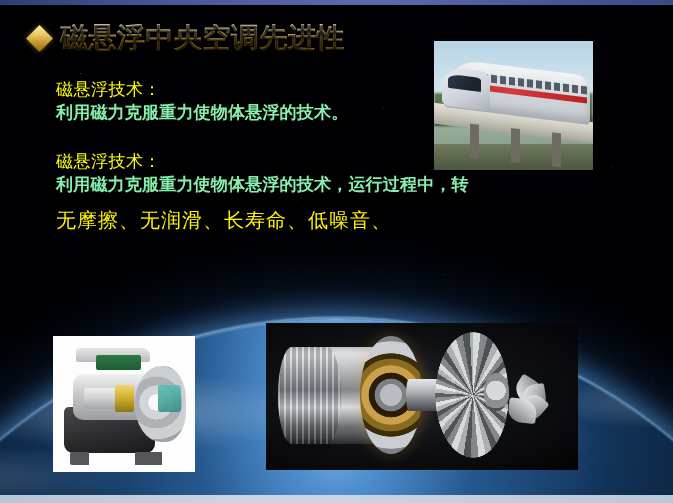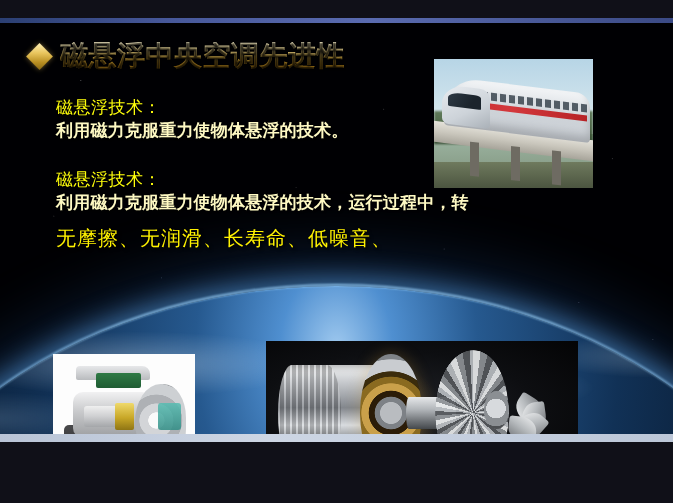--- a/index.html
+++ b/index.html
@@ -7,24 +7,23 @@
     padding: 0;
     background: #101018;
   }
   body {
     font-family: "DejaVu Sans", "Liberation Sans", sans-serif;
   }
 
   #slide {
     position: relative;
     width: 673px;
-    height: 424px;
+    height: 503px;
     overflow: hidden;
     background: #000004;
-    margin-top: 18px;
   }
 
   
   .edge-bar-top {
     position: absolute;
     left: 0; top: 0;
     width: 673px; height: 5px;
     background: linear-gradient(90deg,#2b3f73 0%, #47589a 25%, #5a6bb0 55%, #3b4a85 100%);
     z-index: 40;
   }
@@ -135,21 +134,21 @@
   }
   .sub-head {
     color: #ffff0b;
     font-size: 17px;
     font-weight: normal;
     line-height: 1.35;
     letter-spacing: .5px;
     text-shadow: 1px 1px 2px rgba(0,0,0,.95);
   }
   .para {
-    color: #fef9c3;
+    color: #86efac;
     font-size: 17px;
     font-weight: bold;
     line-height: 1.34;
     letter-spacing: .2px;
     text-shadow: 1px 1px 2px rgba(0,0,0,.95);
   }
   .para .indent { display: block; padding-left: 26px; }
 
   .gap-a { height: 26px; }
 

